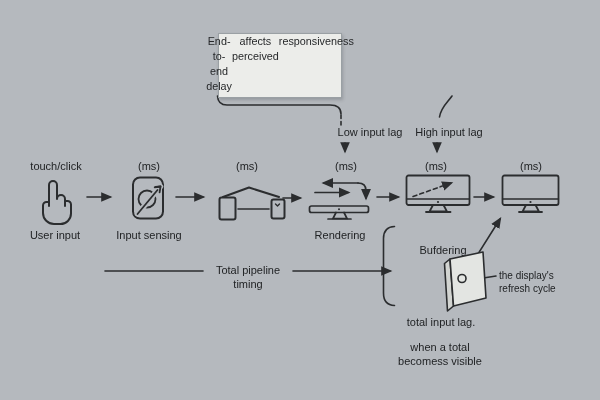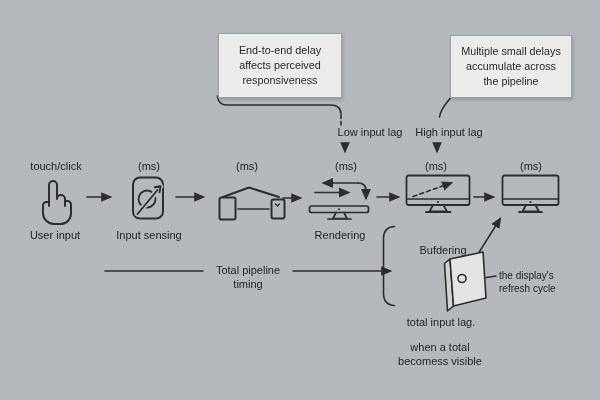--- a/index.html
+++ b/index.html
@@ -12,21 +12,21 @@
   .t{
     position:absolute;font-size:11px;line-height:1.25;white-space:nowrap;
     transform:translateX(-50%);text-align:center;color:#212325;
   }
   .tl{position:absolute;font-size:10px;line-height:1.2;white-space:nowrap;color:#212325;}
   .wrap{white-space:normal;width:70px;}
   .callout{
     position:absolute;background:#ecedea;border:1px solid #9aa0a4;
     box-shadow:1px 2px 3px rgba(55,58,62,0.25);
     font-size:10.8px;line-height:1.4;text-align:center;color:#26282a;
-    display:flex;flex-direction:column;justify-content:center;
+    display:flex;flex-direction:row;justify-content:center;
   }
   svg{position:absolute;overflow:visible;}
   .overlay{left:0;top:0;}
 </style>
 </head>
 <body>
 
 <div class="canvas">
 
   <svg class="overlay" width="600" height="400" viewBox="0 0 600 400">
@@ -56,25 +56,20 @@
 
       <path d="M466,273 L500,219" marker-end="url(#ah)"></path>
       <path d="M467.5,280.5 L496,276"></path>
     </g>
   </svg>
 
   <div class="callout" style="left:218px;top:33px;width:122px;height:63px;">
     <div>End-to-end delay</div>
     <div>affects perceived</div>
     <div>responsiveness</div>
-  </div>
-  <div class="callout" style="left:450px;top:35px;width:120px;height:61px;">
-    <div>Multiple small delays</div>
-    <div>accumulate across</div>
-    <div>the pipeline</div>
   </div>
 
   <div class="t" style="left:342px;top:126px;margin-left:28px;">Low input lag</div>
   <div class="t" style="left:449px;top:126px;">High input lag</div>
 
   <div class="t" style="left:56px;top:160px;">touch/click</div>
   <div class="t" style="left:149px;top:160px;">(ms)</div>
   <div class="t" style="left:247px;top:160px;">(ms)</div>
   <div class="t" style="left:346px;top:160px;">(ms)</div>
   <div class="t" style="left:436px;top:160px;">(ms)</div>

